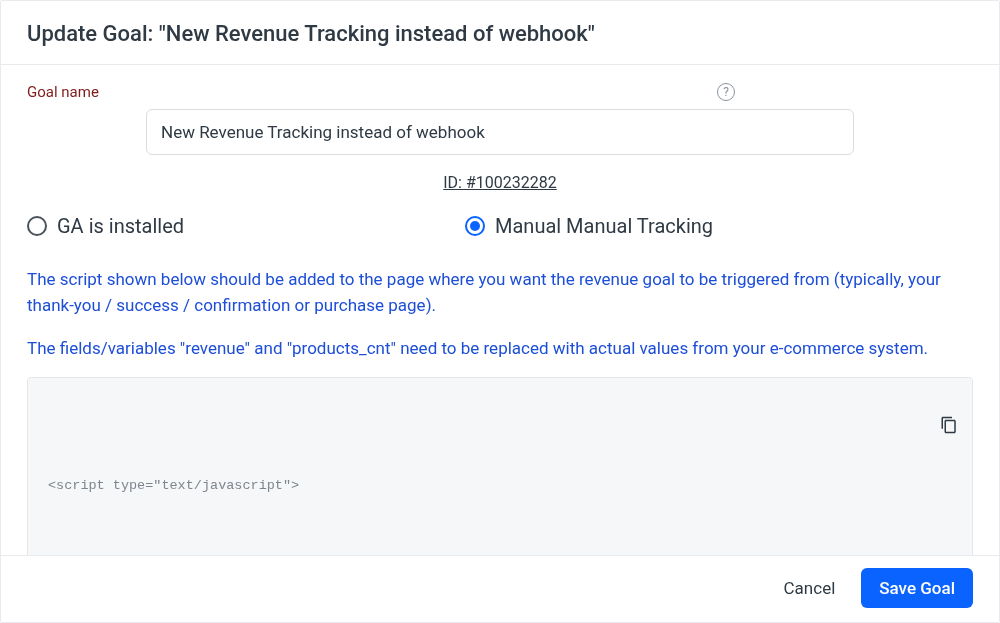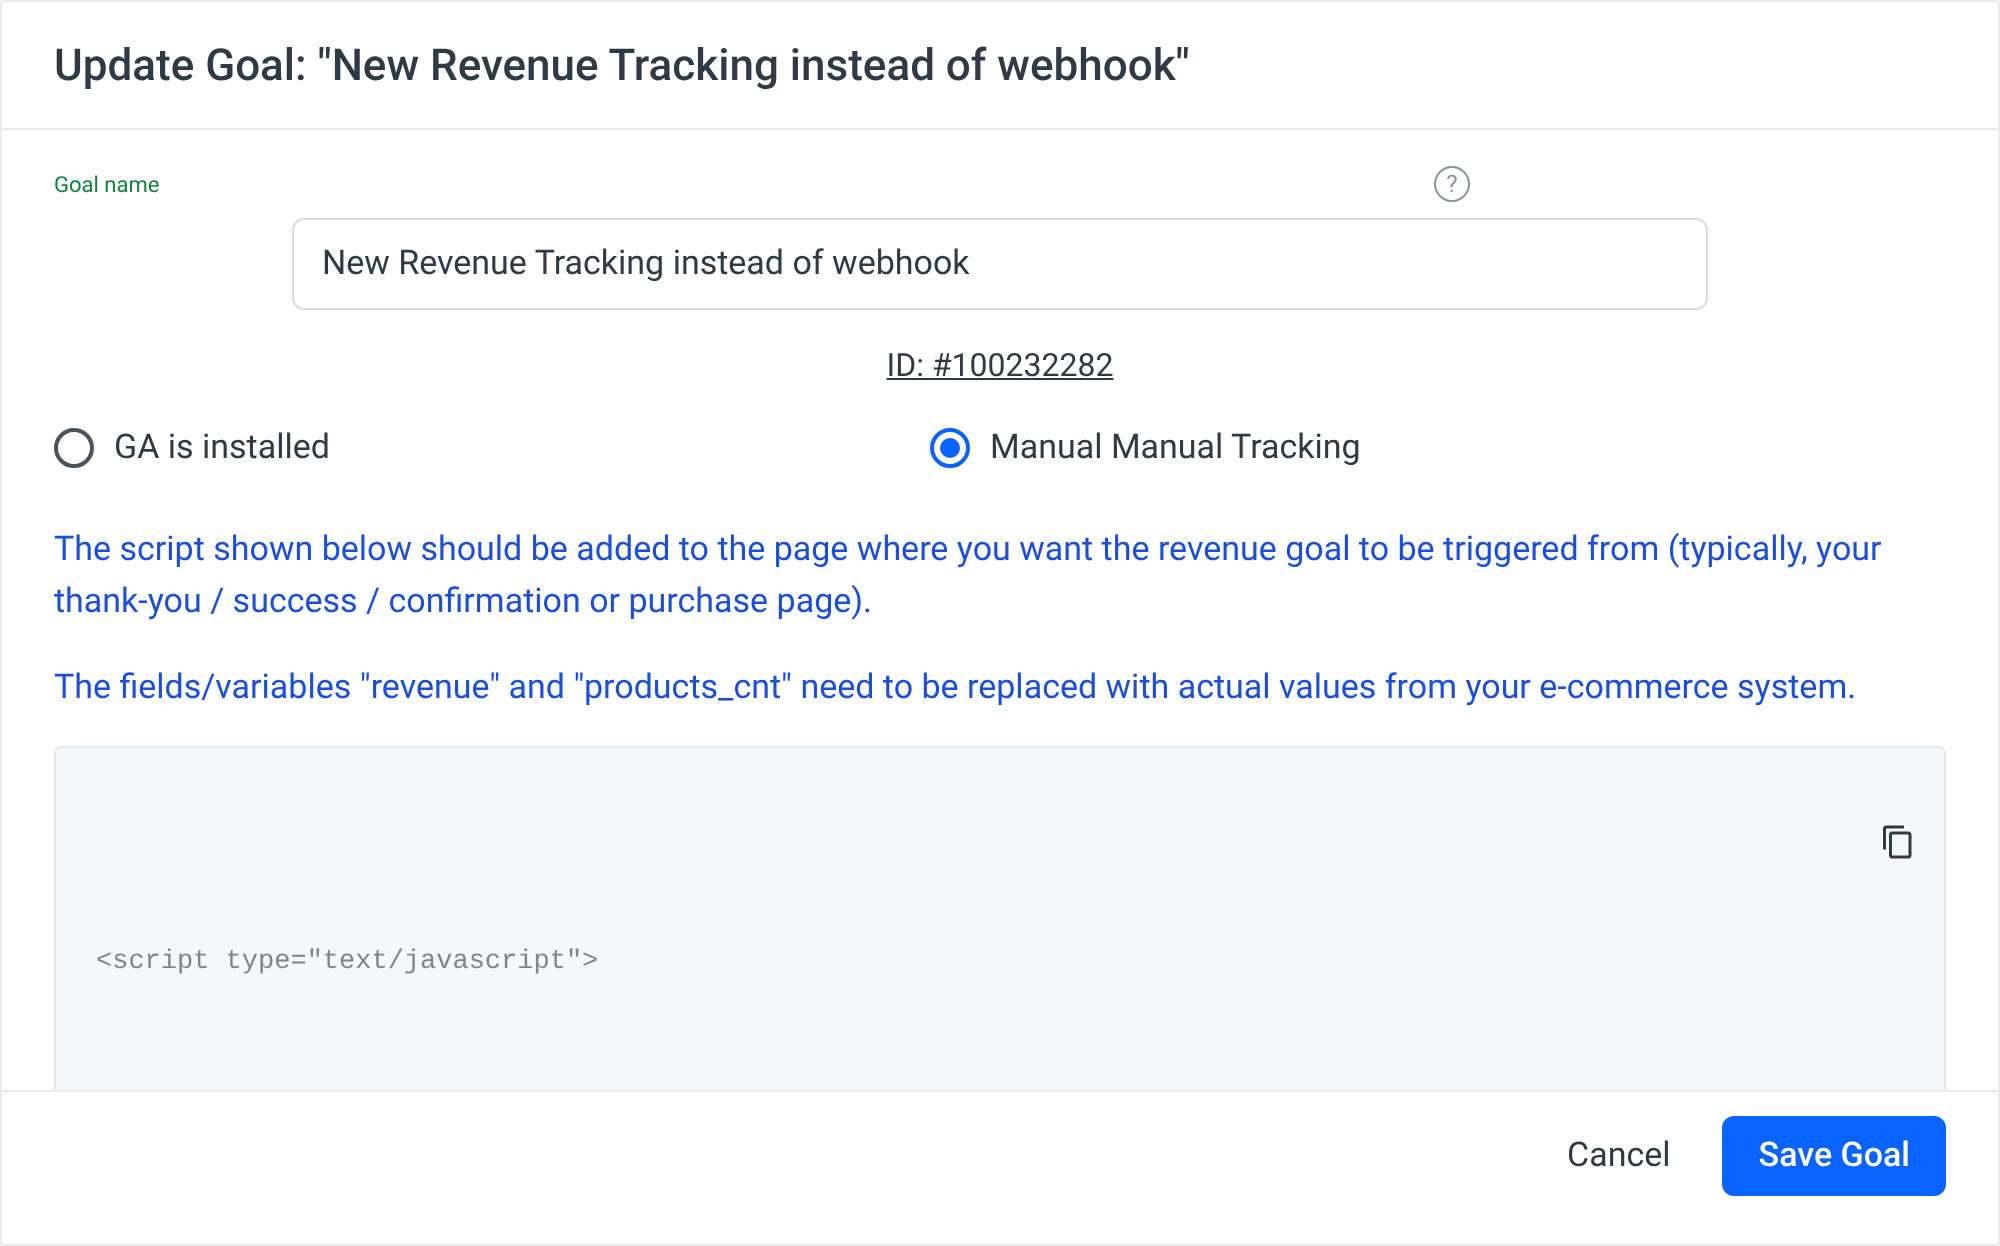--- a/index.html
+++ b/index.html
@@ -35,22 +35,22 @@
     padding: 18px 26px 0 26px;
     overflow: hidden;
   }
   .label-row {
     display: flex;
     align-items: center;
     justify-content: space-between;
     margin-bottom: 8px;
   }
   .field-label {
-    font-size: 11px;
-    color: #15803d;
+    font-size: 15px;
+    color: #7f1d1d;
   }
   .help-icon {
     width: 18px;
     height: 18px;
     border: 1.5px solid #8a949e;
     border-radius: 50%;
     display: inline-flex;
     align-items: center;
     justify-content: center;
     font-size: 12px;
@@ -115,21 +115,21 @@
     border-color: #0a62ff;
   }
   .radio.selected::after {
     content: "";
     width: 10px;
     height: 10px;
     background: #0a62ff;
     border-radius: 50%;
   }
   .radio-label {
-    font-size: 17px;
+    font-size: 20px;
     color: #2f3a44;
   }
   .desc {
     font-size: 17px;
     line-height: 1.55;
     color: #1d4ed8;
     margin: 0 0 16px 0;
   }
   .code-block {
     position: relative;
@@ -146,21 +146,21 @@
   }
   .copy-btn {
     position: absolute;
     top: 12px;
     right: 14px;
     cursor: pointer;
     color: #2f3a44;
   }
   .footer {
     border-top: 1px solid #e8eaed;
-    padding: 12px 26px 24px 26px;
+    padding: 12px 26px 14px 26px;
     display: flex;
     justify-content: flex-end;
     align-items: center;
     gap: 20px;
   }
   .btn-cancel {
     background: transparent;
     border: none;
     font-size: 17px;
     color: #2f3a44;

